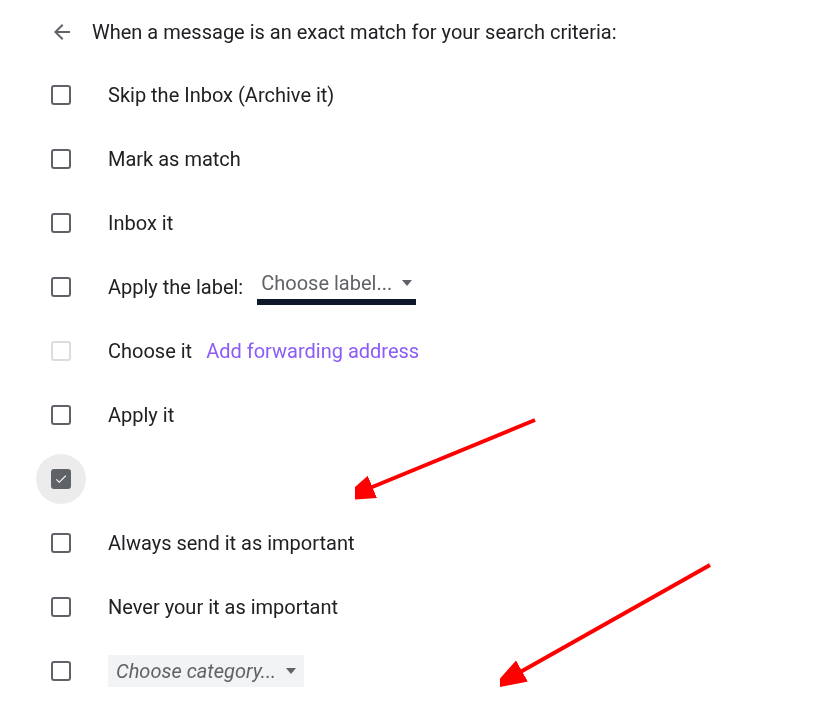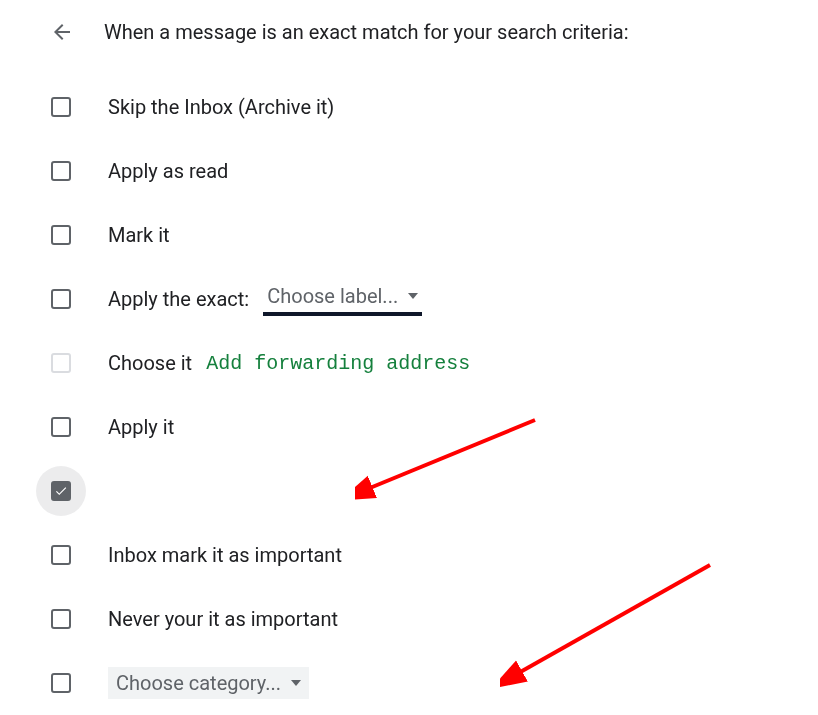--- a/index.html
+++ b/index.html
@@ -8,22 +8,22 @@
       background: #fff;
       width: 818px;
       height: 715px;
       color: #202124;
       position: relative;
       padding: 20px 50px;
     }
     .header {
       display: flex;
       align-items: center;
-      gap: 30px;
-      margin-bottom: 50px;
+      gap: 18px;
+      margin-bottom: 38px;
     }
     .back-icon {
       width: 24px;
       height: 24px;
       display: flex;
       align-items: center;
       justify-content: center;
       color: #5f6368;
       cursor: pointer;
     }
@@ -82,42 +82,42 @@
       color: #202124;
       display: flex;
       align-items: center;
       gap: 14px;
     }
     .dropdown {
       color: #5f6368;
       display: inline-flex;
       align-items: center;
       gap: 10px;
-      border-bottom: 4px solid #0f172a;
+      border-bottom: 6px solid #0f172a;
       padding: 2px 4px 4px 4px;
       cursor: pointer;
     }
     .dropdown.filled {
       background: #f1f3f4;
       border-bottom: none;
       border-radius: 0;
       padding: 4px 8px;
+      font-style: italic;
     }
     .caret-down {
       width: 0;
       height: 0;
       border-left: 5px solid transparent;
       border-right: 5px solid transparent;
       border-top: 6px solid #5f6368;
     }
     .link {
-      color: #15803d;
+      color: #8b5cf6;
       cursor: pointer;
       font-size: 20px;
-      font-family: Liberation Mono, monospace;
     }
     
     .arrow {
       position: absolute;
       pointer-events: none;
     }
   </style>
 </head>
 <body>
 
@@ -134,36 +134,36 @@
   <div class="checkbox-wrap">
       <div class="checkbox"></div>
     </div>
   <div class="option-label">Skip the Inbox (Archive it)</div>
 </div>
 
 <div class="option-row">
   <div class="checkbox-wrap">
       <div class="checkbox"></div>
     </div>
-  <div class="option-label">Apply as read</div>
-</div>
-
-<div class="option-row">
-  <div class="checkbox-wrap">
-      <div class="checkbox"></div>
-    </div>
-  <div class="option-label">Mark it</div>
+  <div class="option-label">Mark as match</div>
+</div>
+
+<div class="option-row">
+  <div class="checkbox-wrap">
+      <div class="checkbox"></div>
+    </div>
+  <div class="option-label">Inbox it</div>
 </div>
 
 <div class="option-row">
   <div class="checkbox-wrap">
       <div class="checkbox"></div>
     </div>
   <div class="option-label">
-    <span>Apply the exact:</span>
+    <span>Apply the label:</span>
     <span class="dropdown">
       <span>Choose label...</span>
       <span class="caret-down"></span>
     </span>
   </div>
 </div>
 
 <div class="option-row">
   <div class="checkbox-wrap">
       <div class="checkbox disabled"></div>
@@ -189,21 +189,21 @@
           <path d="M9 16.17L4.83 12l-1.42 1.41L9 19 21 7l-1.41-1.41z"></path>
         </svg>
     </div>
   </div>
 </div>
 
 <div class="option-row">
   <div class="checkbox-wrap">
       <div class="checkbox"></div>
     </div>
-  <div class="option-label">Inbox mark it as important</div>
+  <div class="option-label">Always send it as important</div>
 </div>
 
 <div class="option-row">
   <div class="checkbox-wrap">
       <div class="checkbox"></div>
     </div>
   <div class="option-label">Never your it as important</div>
 </div>
 
 <div class="option-row">

